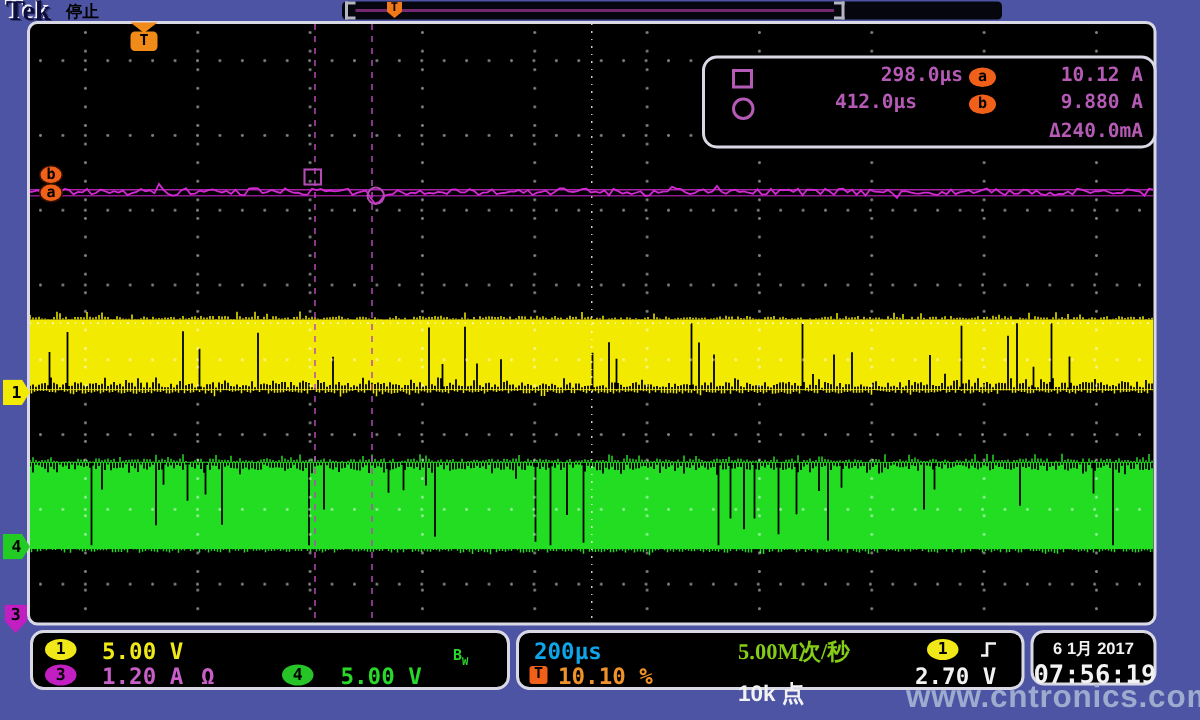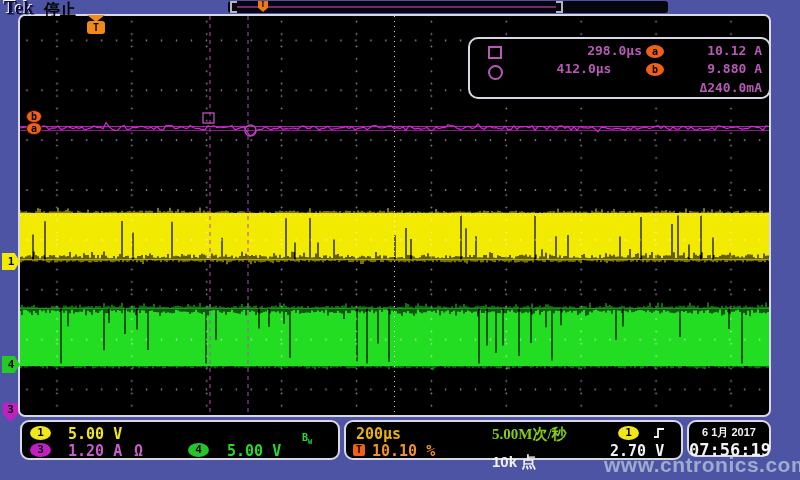--- a/index.html
+++ b/index.html
@@ -3,21 +3,21 @@
 <meta charset="utf-8">
 <style>
   html,body{margin:0;padding:0;background:#222;}
   .screen{position:relative;width:800px;height:480px;background:#4d54a4;overflow:hidden;
           font-family:"DejaVu Sans Mono","Liberation Mono",monospace;}
   .abs{position:absolute;}
 
   
   .brand{left:4px;top:-3px;font-family:"Liberation Serif",serif;font-weight:bold;font-size:19px;
          color:#0d0d3f;text-shadow:-1px -1px 0 rgba(255,255,255,.95),1px 1px 0 rgba(0,0,0,.35);z-index:8;}
-  .acq{left:44px;top:0px;font-family:"Liberation Sans",sans-serif;font-weight:bold;font-size:16px;color:#000;z-index:8;}
+  .acq{left:44px;top:0px;font-family:"Liberation Sans",sans-serif;font-weight:bold;font-size:11px;color:#000;z-index:8;}
 
   
   .plot{left:18px;top:14px;width:753px;height:403px;background:#000;border:2px solid #d9d9e6;
         border-radius:7px;box-sizing:border-box;overflow:hidden;}
   .plot-inner{position:absolute;left:0;top:0;width:749px;height:399px;}
   .gcols{position:absolute;inset:0;background-image:radial-gradient(circle,rgba(255,255,255,.5) .7px,transparent 1.2px);
          background-size:74.9px 12.4px;background-position:-0.5px -0.5px;}
   .grows{position:absolute;inset:0;background-image:radial-gradient(circle,rgba(255,255,255,.5) .7px,transparent 1.2px);
          background-size:14.96px 49.87px;background-position:-0.5px -0.5px;}
   .vaxis{position:absolute;left:374px;top:0;height:399px;width:1px;
@@ -150,21 +150,21 @@
     <div class="txt" style="left:46px;top:3px;color:#f0e818;">5.00 V</div>
     <div class="badge" style="left:8px;top:21px;background:#c21fc2;">3</div>
     <div class="txt" style="left:46px;top:20px;color:#c85fc8;">1.20 A</div>
     <div class="txt" style="left:112px;top:20px;color:#c85fc8;">Ω</div>
     <div class="badge" style="left:166px;top:21px;background:#27c427;">4</div>
     <div class="txt" style="left:205px;top:20px;color:#2ad82a;">5.00 V</div>
     <div class="bw" style="left:280px;top:10px;"><span>B</span><sub>W</sub></div>
   </div>
 
   <div class="abs bbox mbox">
-    <div class="txt" style="left:10px;top:3px;color:#eab308;">200µs</div>
+    <div class="txt" style="left:10px;top:3px;color:#0ea5e9;">200µs</div>
     <div class="txt" style="left:146px;top:3px;color:#84cc16;font-family:Liberation Serif, serif;">5.00M次/秒</div>
     <div class="badge" style="left:272px;top:4px;background:#f0e818;">1</div>
     <svg style="position:absolute;left:306px;top:4px;" width="14" height="14">
       <path d="M2 11 H6 V3 H12" stroke="#f2f2f2" stroke-width="1.8" fill="none"></path>
     </svg>
     <div class="tbadge" style="left:7px;top:22px;">T</div>
     <div class="txt" style="left:26px;top:20px;color:#f0922a;">10.10 %</div>
     <div class="txt" style="left:146px;top:31px;color:#f2f2f2;font-family:'Liberation Sans',sans-serif;">10k 点</div>
     <div class="txt" style="left:264px;top:20px;color:#f2f2f2;">2.70 V</div>
   </div>

